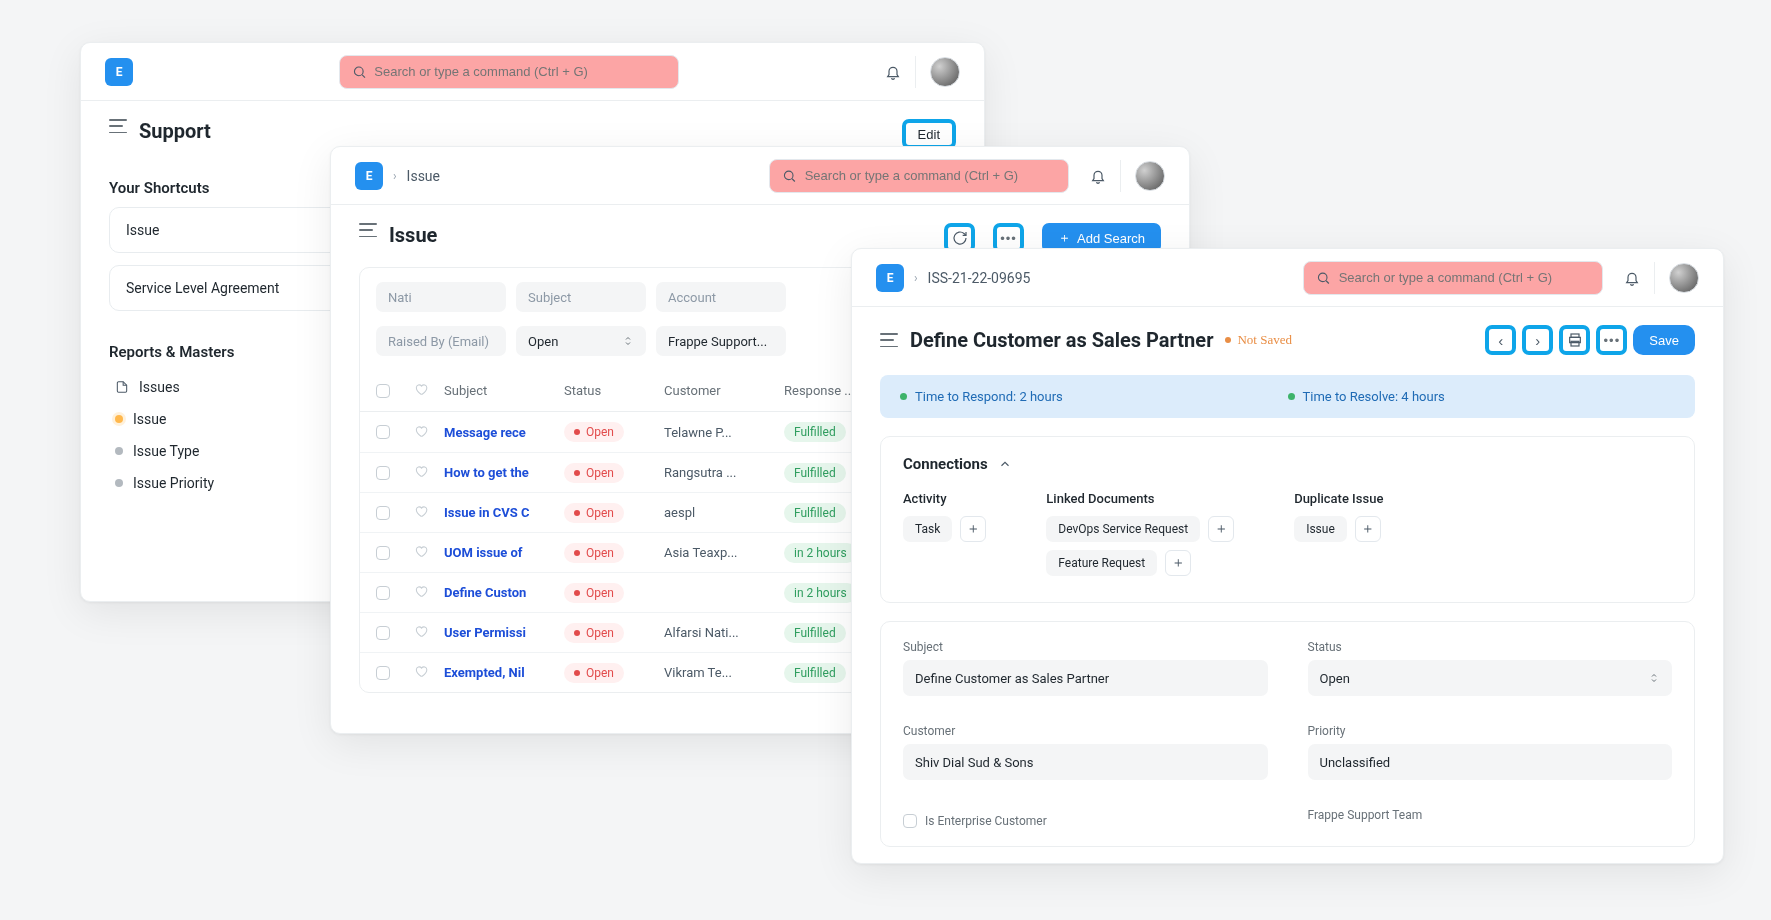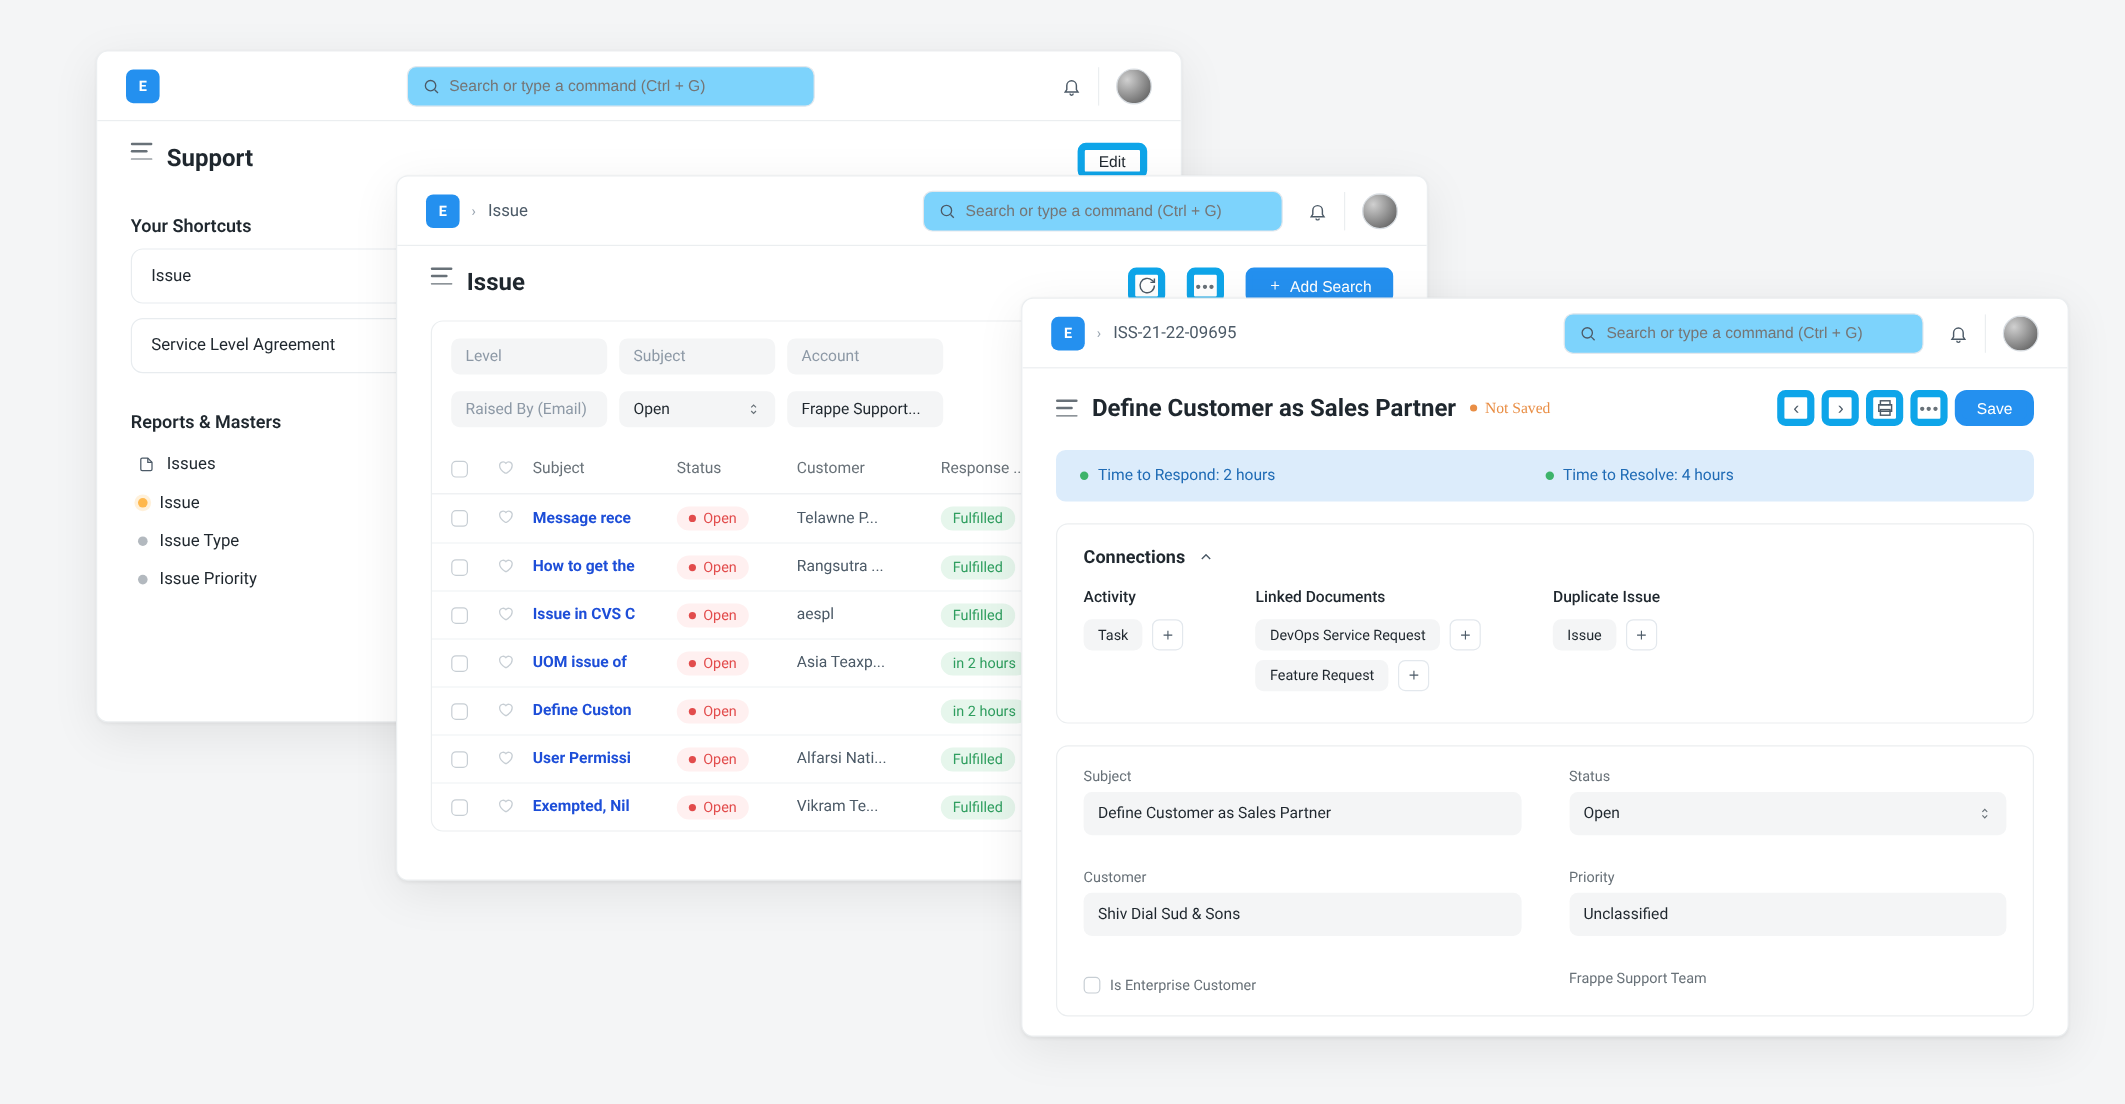--- a/index.html
+++ b/index.html
@@ -37,21 +37,21 @@
       align-items: center;
       justify-content: center;
       color: #fff;
       font-weight: 700;
       font-size: 12px;
     }
     .breadcrumb-area { display: flex; align-items: center; gap: 10px; margin-left: 10px; color: #4c5a67; }
     .chev { color: #9aa5b1; font-size: 12px; }
     .search {
       display: flex; align-items: center;
-      background: #7dd3fc;
+      background: #fca5a5;
       border: 1px solid #e3e8ed;
       border-radius: 8px;
       padding: 0 12px;
       height: 34px;
       color: #8d99a6;
       gap: 8px;
       width: 320px;
     }
     .search input { border: none; outline: none; font-size: 13px; color: #4c5a67; width: 100%; background: transparent; }
     .avatar {
@@ -63,21 +63,21 @@
       width: 32px; height: 32px; display: flex; align-items: center; justify-content: center;
       border-right: 1px solid #ebeef0; padding-right: 14px;
     }
     .icon-svg { width: 16px; height: 16px; stroke: #4c5a67; fill: none; stroke-width: 1.8; }
     .menu-icon { width: 18px; height: 14px; display: flex; flex-direction: column; justify-content: space-between; }
     .menu-icon span { height: 1.5px; background: #687178; border-radius: 1px; }
     .page-header { display: flex; gap: 12px; padding: 18px 28px 14px; }
     .page-title-lg { font-size: 20px; font-weight: 700; color: #1f272e; }
     .btn {
       display: inline-flex; align-items: center; justify-content: center;
-      border: 6px solid #0ea5e9; border-radius: 7px;
+      border: 4px solid #0ea5e9; border-radius: 7px;
       background: #fff; height: 30px; padding: 0 12px;
       font-size: 13px; color: #1f272e; cursor: pointer; gap: 6px;
     }
     .btn.icon-only { width: 31px; padding: 0; }
     .btn.primary { background: #2490ef; border-color: #2490ef; color: #fff; }
     .section-label { font-size: 15px; font-weight: 600; padding: 16px 28px 10px; }
     .card-list { padding: 0 28px 16px; display: flex; flex-direction: column; gap: 12px; }
     .card-link {
       border: 1px solid #e8ecef; border-radius: 10px;
       padding: 14px 16px; font-size: 14px; color: #1f272e;
@@ -253,21 +253,21 @@
       <span style="letter-spacing:1px;color:#687178;">•••</span>
     </button>
     <button class="btn primary" style="margin-left:6px;">
       <span>＋</span>
       <span>Add Search</span>
     </button>
   </div>
   <div class="table-wrap">
     <div style="padding: 0 16px;">
       <div class="filter-row">
-        <div class="filter-input" style="width:130px;">Level</div>
+        <div class="filter-input" style="width:130px;">Nati</div>
         <div class="filter-input" style="width:130px;">Subject</div>
         <div class="filter-input" style="width:130px;">Account</div>
       </div>
       <div class="filter-row" style="padding-top:0;">
         <div class="filter-input" style="width:130px;">Raised By (Email)</div>
         <div class="filter-input val" style="width:130px;">
           <span>Open</span>
           <svg style="width:12px;height:12px;stroke:#687178;fill:none;stroke-width:2;" viewBox="0 0 24 24">
               <path d="M8 9l4-4 4 4"></path>
               <path d="M8 15l4 4 4-4"></path>

